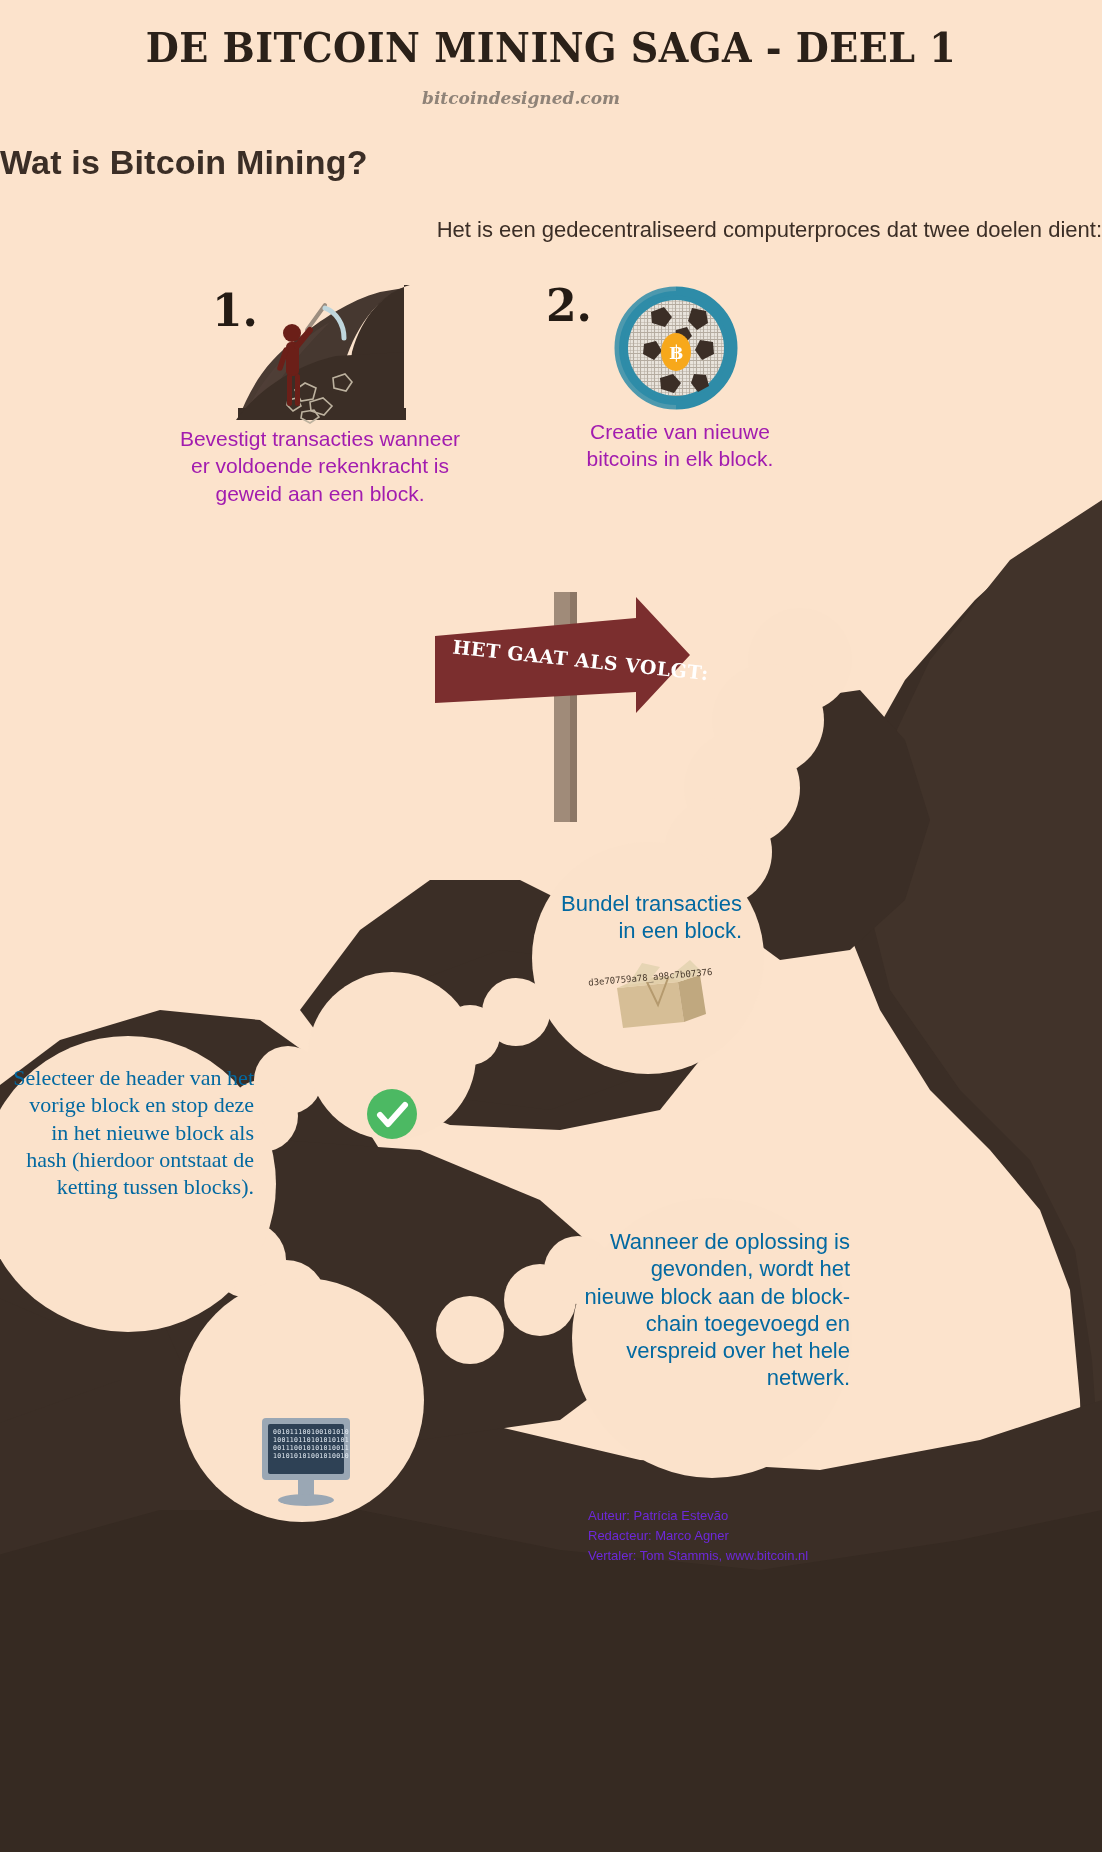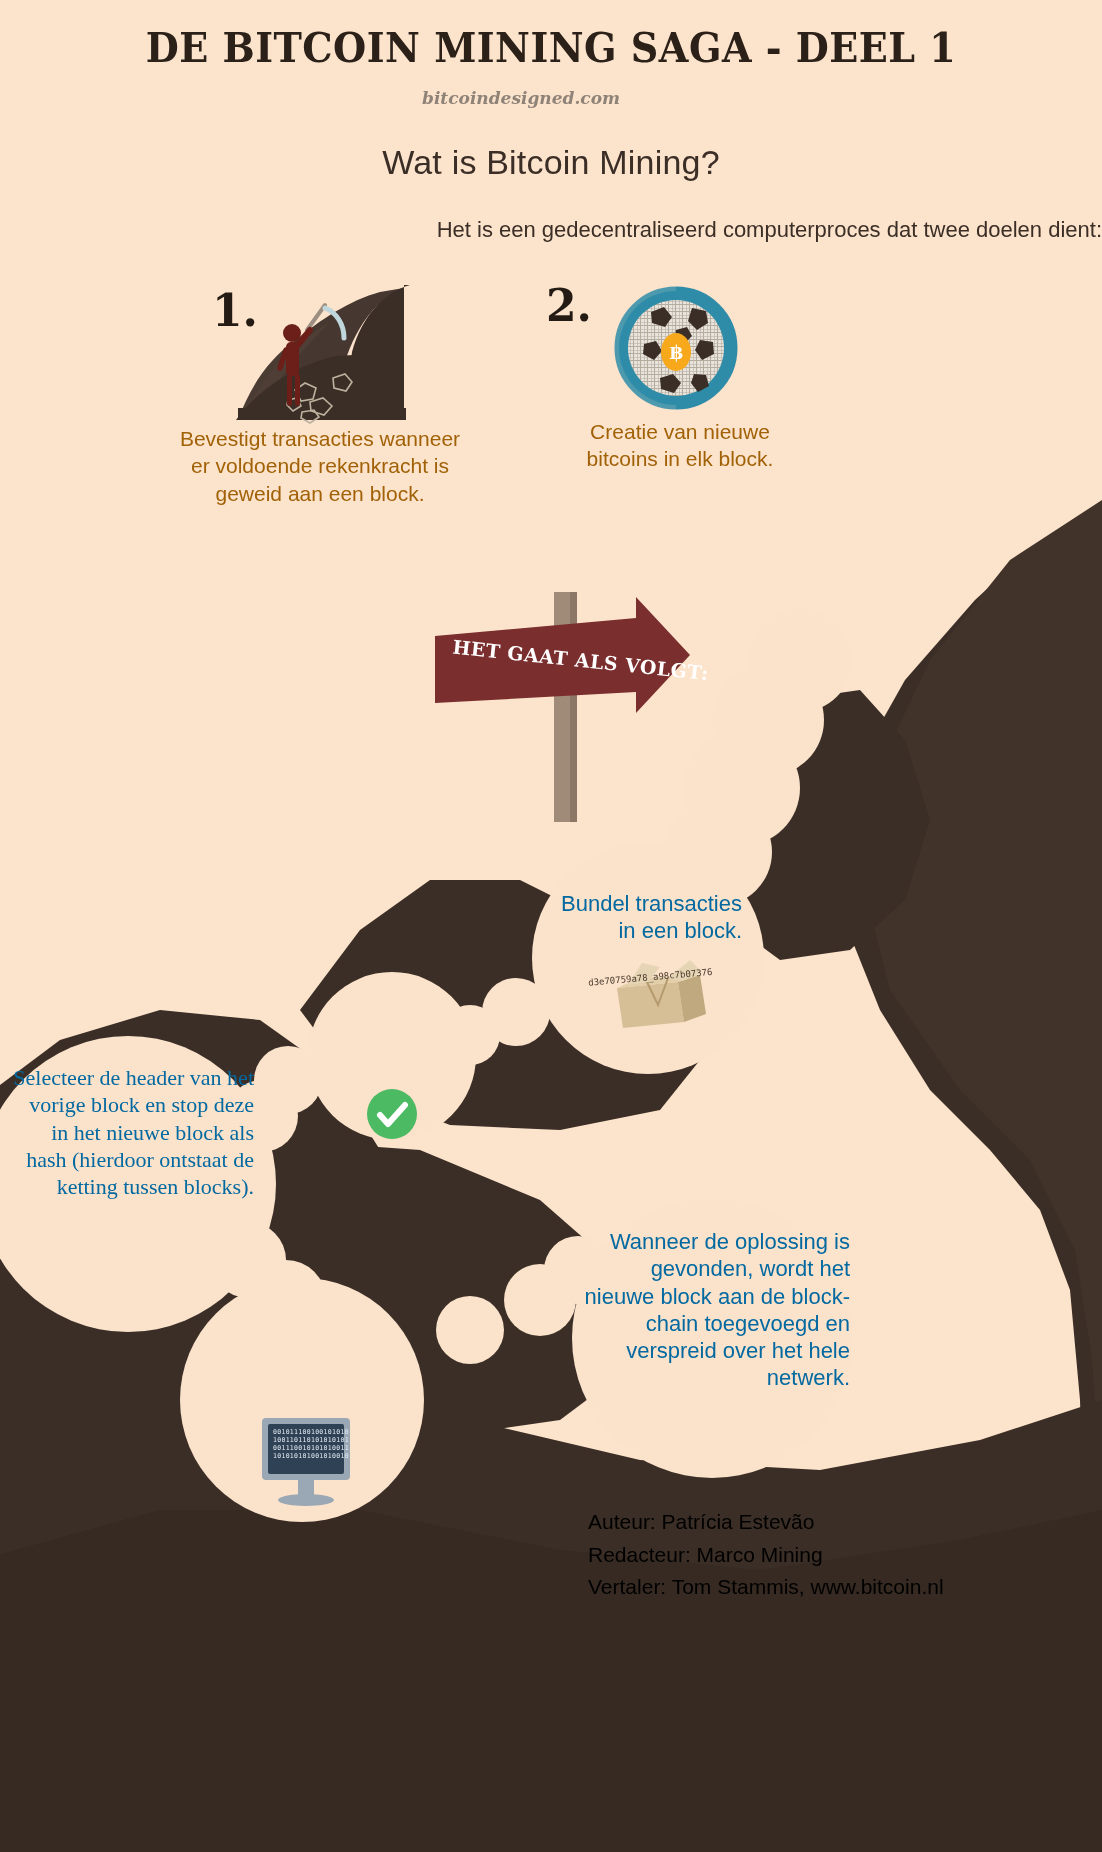--- a/index.html
+++ b/index.html
@@ -23,39 +23,39 @@
     transform:scaleX(0.93);
   }
   #site {
     position:absolute; top:88px; left:0; width:1102px; text-align:center;
     font-family:"DejaVu Serif", serif;
     font-style:italic; font-weight:bold; font-size:17px;
     color:#8F8378;
     padding-right:60px;
   }
   #subtitle {
-    position:absolute; top:143px; left:0; width:1102px; text-align:center;
-    font-size:34px; font-weight:400; color:#3B2E26; letter-spacing:0.2px;
+    position:absolute; top:143px; left:0; width:1102px; 
+    font-size:34px; font-weight:700; color:#3B2E26; letter-spacing:0.2px;
   }
   #lead {
     position:absolute; top:217px; left:0; width:1102px; text-align:right;
     font-size:22px; color:#3B2E26;
   }
 
   
   .num {
     position:absolute; font-family:"DejaVu Serif", serif;
     font-weight:bold; font-size:44px; color:#241B14;
   }
   #num1 { left:212px; top:285px; }
   #num2 { left:546px; top:280px; }
 
   .cap {
     position:absolute; text-align:center; font-size:21px; line-height:1.3;
-    color:#a16207;
+    color:#a21caf;
   }
   #cap1 { left:175px; top:425px; width:290px; }
   #cap2 { left:570px; top:418px; width:220px; }
 
   
   #sign-text {
     position:absolute; left:452px; top:648px; width:240px;
     font-family:"DejaVu Serif", serif; font-weight:bold;
     font-size:19px; color:#FFFFFF; letter-spacing:0.5px;
     transform:rotate(6deg); text-align:left; white-space:nowrap;
@@ -73,21 +73,21 @@
 
   #hashline {
     position:absolute; left:588px; top:972px; width:130px;
     font-family:"DejaVu Sans Mono", monospace; font-size:9px;
     color:#4A3B2E; transform:rotate(-5deg); white-space:nowrap;
   }
 
   
   #credits {
     position:absolute; left:588px; top:1506px; width:420px;
-    font-size:21px; line-height:1.55; color:#000000;
+    font-size:13px; line-height:1.55; color:#6d28d9;
   }
   #credits div { white-space:nowrap; }
 
   
   .screen-rows {
     position:absolute; left:273px; top:1428px; width:66px;
     font-family:"DejaVu Sans Mono", monospace; font-size:6.5px;
     line-height:1.25; color:#E6EEF5; text-align:center; letter-spacing:0.3px;
   }
 </style>
@@ -268,17 +268,17 @@
 
   <div class="screen-rows">
     <div>001011100100101010</div>
     <div>100110110101010101</div>
     <div>001110010101010011</div>
     <div>101010101001010010</div>
   </div>
 
   <div id="credits">
     <div>Auteur: Patrícia Estevão</div>
-    <div>Redacteur: Marco Mining</div>
+    <div>Redacteur: Marco Agner</div>
     <div>Vertaler: Tom Stammis, www.bitcoin.nl</div>
   </div>
 
 </div>
 
 </body></html>

